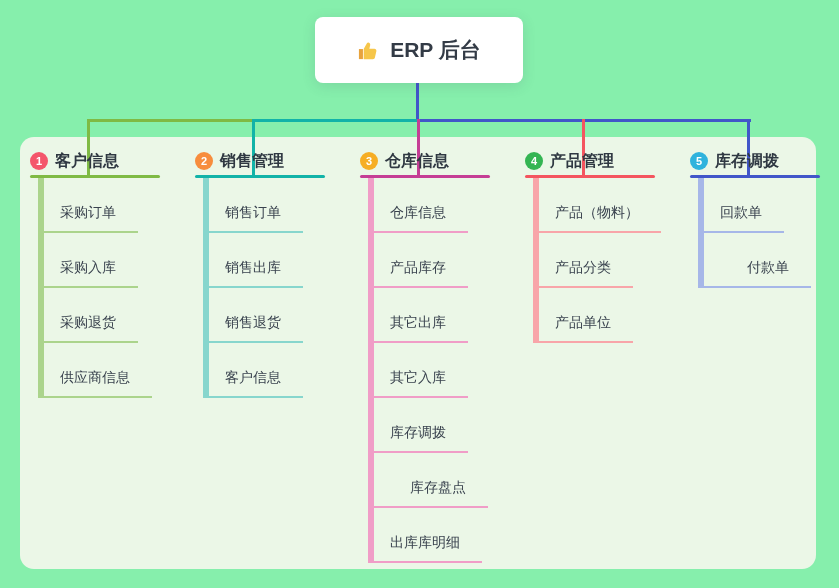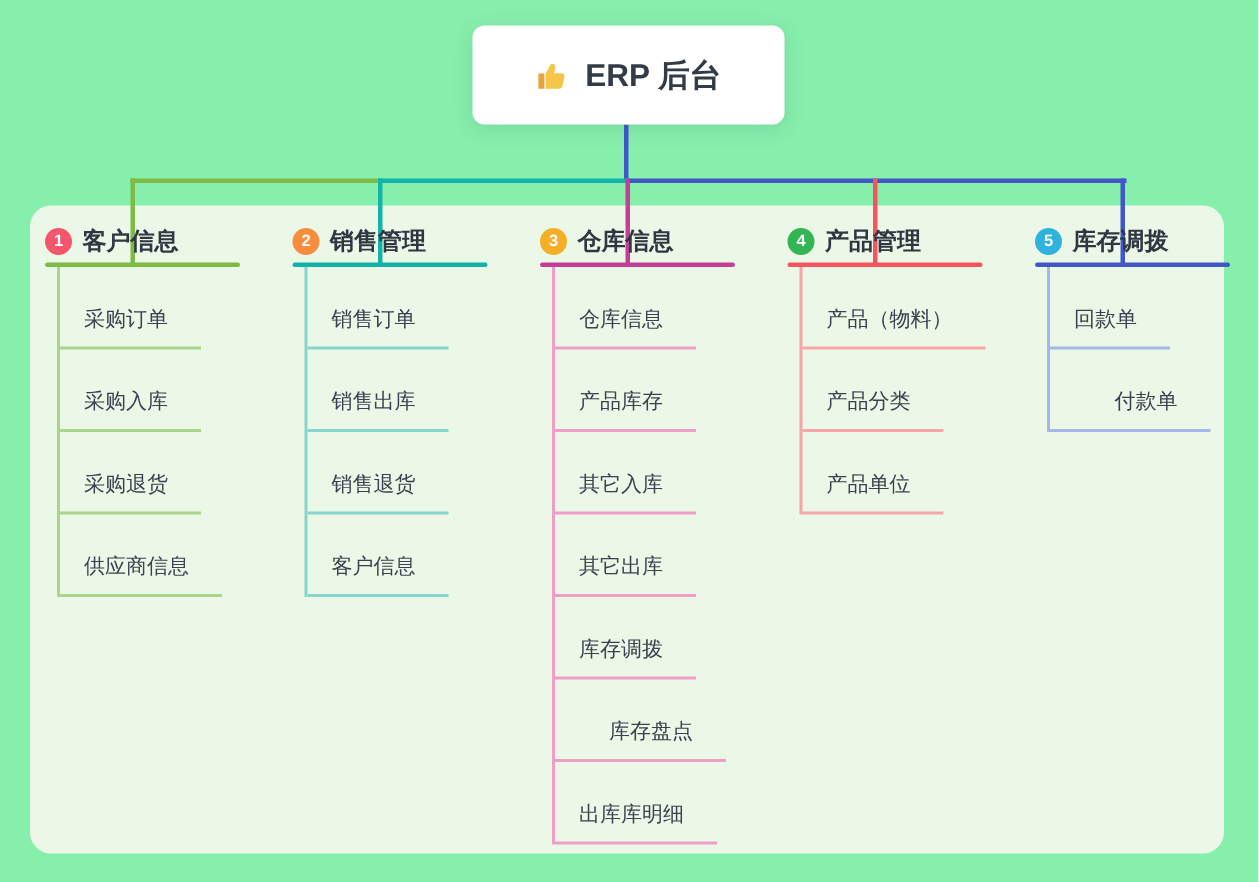--- a/index.html
+++ b/index.html
@@ -19,21 +19,21 @@
   .hline, .vline { position:absolute; z-index:1; }
 
   .branch { position:absolute; top:150px; z-index:2; }
   .branch-header { display:flex; align-items:center; gap:7px; height:22px;
                    font-size:16px; font-weight:600; color:#2f3842; white-space:nowrap; }
   .badge { width:18px; height:18px; border-radius:50%; color:#fff; flex:0 0 18px;
            font-size:11px; font-weight:700; display:flex; align-items:center;
            justify-content:center; }
   .header-line { width:130px; height:3px; margin-top:3px; border-radius:1.5px; }
 
-  .items { margin-left:8px; border-left:2px solid #0f172a; }
+  .items { margin-left:8px; border-left:6px solid #0f172a; }
   .item-row { height:55px; position:relative; white-space:nowrap; }
   .item-label { position:absolute; left:0; bottom:0; padding:0 22px 9px 16px;
                 border-bottom:2px solid #ccc; font-size:14px; color:#39424e; }
 </style>
 </head>
 <body>
 
 <div class="canvas">
   <div class="panel"></div>
 
@@ -108,24 +108,24 @@
         </div>
         <div class="header-line" style="background: rgb(197, 62, 149);"></div>
         <div class="items" style="border-left-color: rgb(240, 157, 199);">
           <div class="item-row">
             <span class="item-label" style="border-bottom-color: rgb(240, 157, 199);">仓库信息</span>
           </div>
           <div class="item-row">
             <span class="item-label" style="border-bottom-color: rgb(240, 157, 199);">产品库存</span>
           </div>
           <div class="item-row">
-            <span class="item-label" style="border-bottom-color: rgb(240, 157, 199);">其它入库</span>
+            <span class="item-label" style="border-bottom-color: rgb(240, 157, 199);">其它出库</span>
           </div>
           <div class="item-row">
-            <span class="item-label" style="border-bottom-color: rgb(240, 157, 199);">其它出库</span>
+            <span class="item-label" style="border-bottom-color: rgb(240, 157, 199);">其它入库</span>
           </div>
           <div class="item-row">
             <span class="item-label" style="border-bottom-color: rgb(240, 157, 199);">库存调拨</span>
           </div>
           <div class="item-row">
             <span class="item-label" style="border-bottom-color: rgb(240, 157, 199); padding-left: 36px;">库存盘点</span>
           </div>
           <div class="item-row">
             <span class="item-label" style="border-bottom-color: rgb(240, 157, 199);">出库库明细</span>
           </div>

